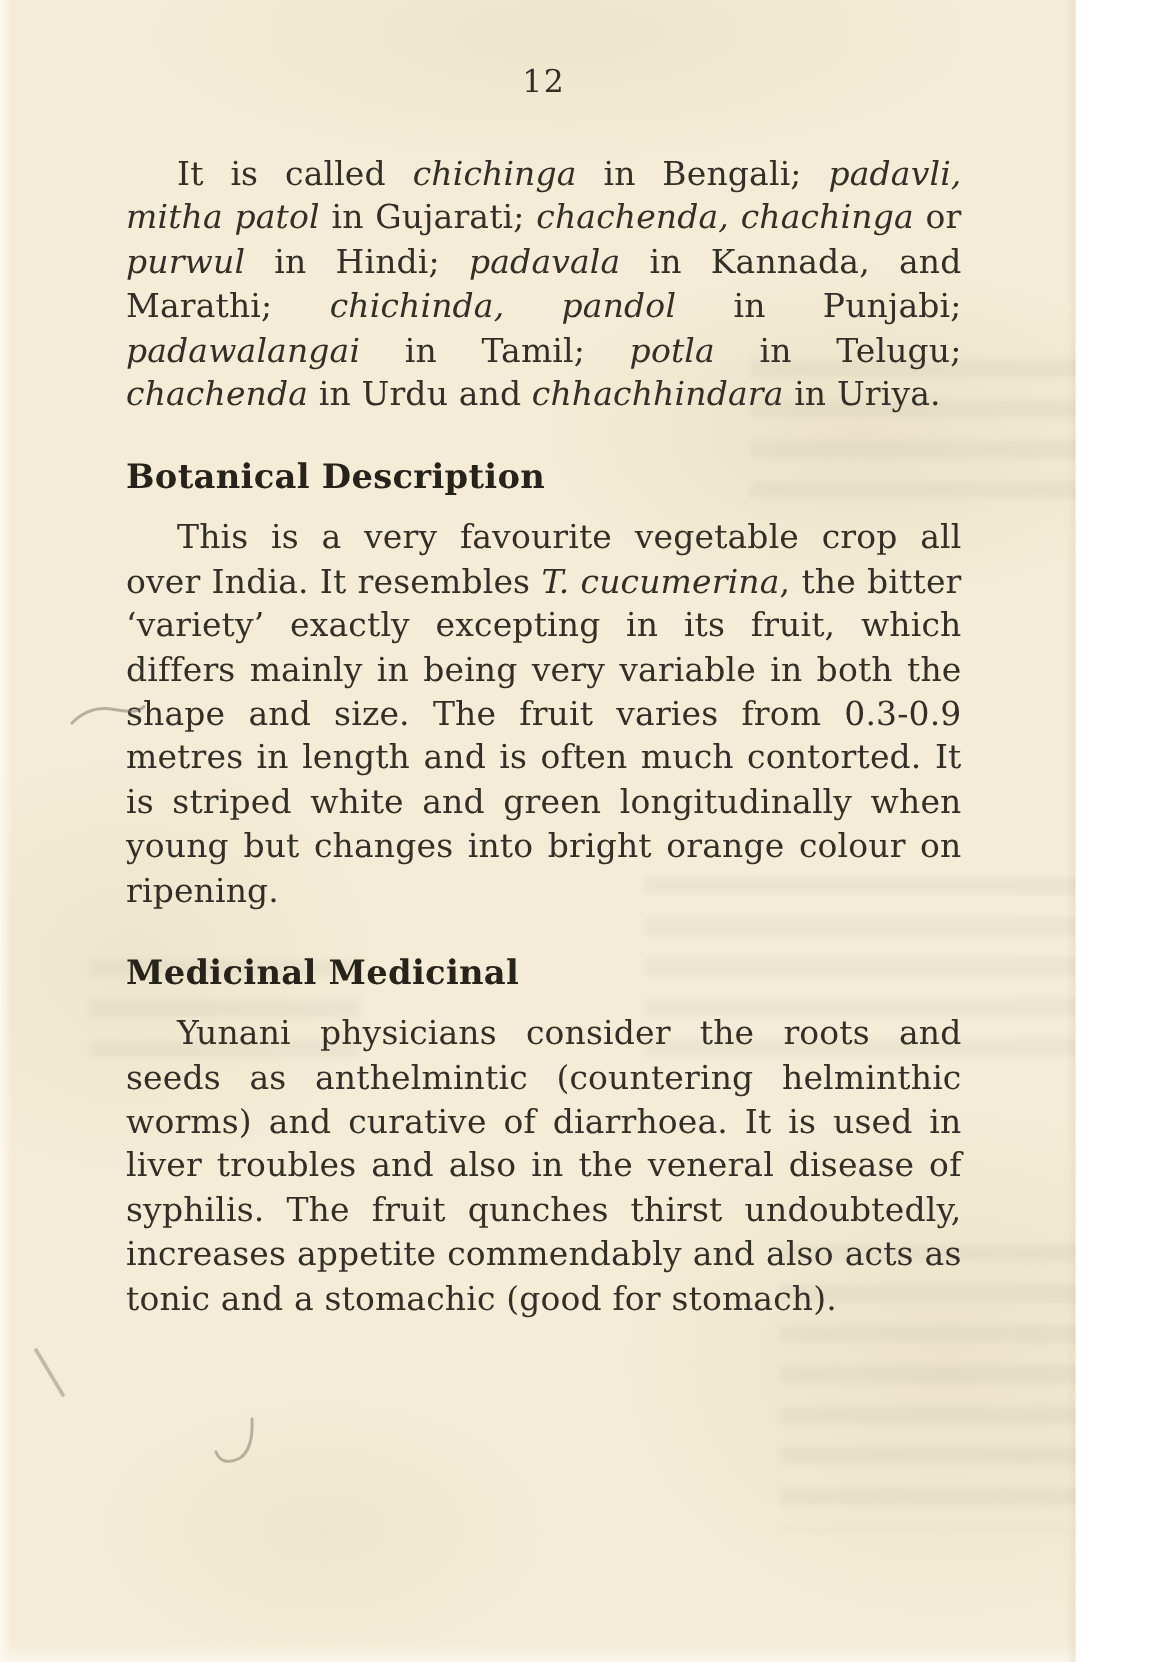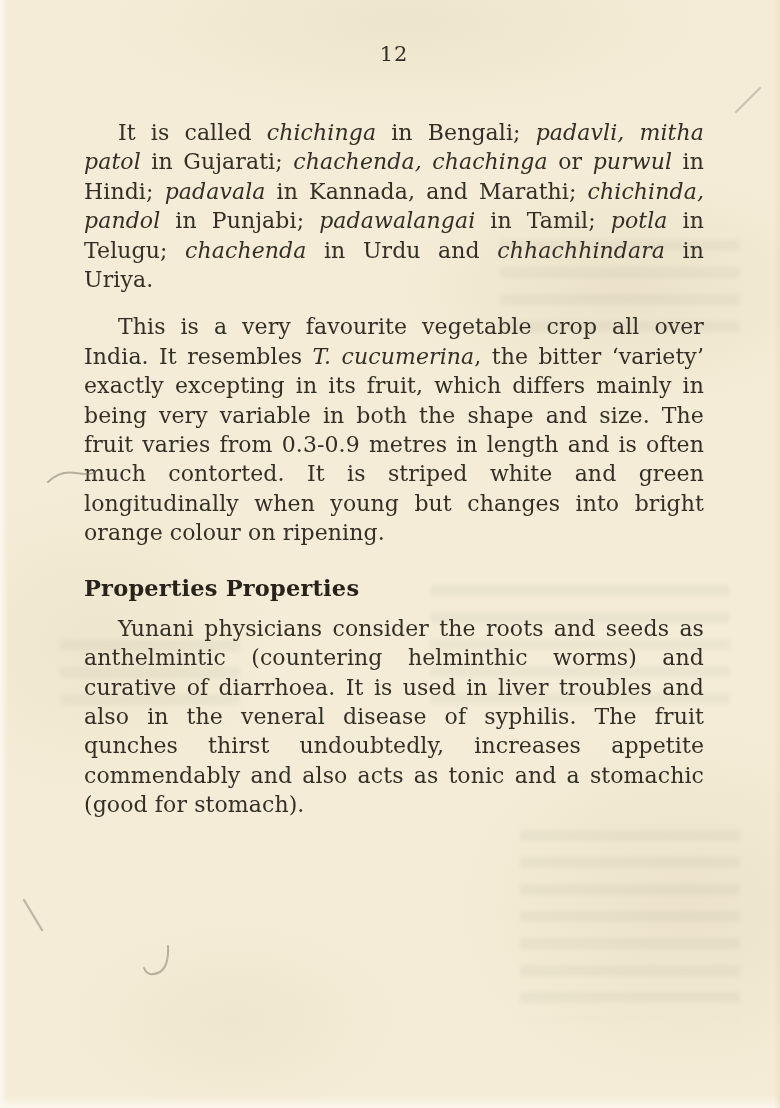--- a/index.html
+++ b/index.html
@@ -9,21 +9,21 @@
   }
   * { box-sizing: border-box; }
   html, body { margin: 0; padding: 0; }
   body {
     width: 780px; height: 1108px;
     font-family: "DejaVu Serif", "Liberation Serif", serif;
     overflow: hidden;
   }
   .sheet {
     position: relative;
-    width: 780px; height: 1108px;
+    width: 717px; height: 1108px;
     overflow: hidden;
     background-color: var(--paper);
     background-image:
       linear-gradient(to right, #fcf8ee 0px, rgba(252,248,238,0) 8px),
       linear-gradient(to left, rgba(226,214,186,0.45) 0px, rgba(226,214,186,0) 6px),
       linear-gradient(to top, rgba(251,247,236,0.95) 0px, rgba(251,247,236,0) 12px),
       radial-gradient(ellipse 320px 170px at 80% 26%, rgba(215,201,170,0.30), transparent 70%),
       radial-gradient(ellipse 420px 130px at 52% 2%, rgba(222,209,180,0.28), transparent 72%),
       radial-gradient(ellipse 260px 220px at 12% 58%, rgba(218,205,174,0.22), transparent 70%),
       radial-gradient(ellipse 330px 260px at 88% 82%, rgba(214,200,168,0.28), transparent 70%),
@@ -43,21 +43,21 @@
   }
   p.body {
     font-size: 22px;
     line-height: 29.4px;
     text-align: justify;
     text-indent: 34px;
     margin: 0 0 18px 0;
     letter-spacing: 0.1px;
     color: var(--ink);
   }
-  p.first { margin-top: 52px; }
+  p.first { margin-top: 36px; }
   h2.section-heading {
     font-size: 22.5px;
     line-height: 28px;
     font-weight: 700;
     margin: 26px 0 12px 0;
     color: var(--heading-ink);
     letter-spacing: 0.2px;
   }
   em { font-style: italic; }
 
@@ -87,25 +87,26 @@
   <div class="ghost ghost-2"></div>
   <div class="ghost ghost-3"></div>
   <div class="ghost ghost-4"></div>
 
   <div class="content">
 
     <div class="page-number">12</div>
 
     <p class="body first"><span>It is called </span><em>chichinga</em><span> in Bengali; </span><em>padavli, mitha patol</em><span> in Gujarati; </span><em>chachenda, chachinga</em><span> or </span><em>purwul</em><span> in Hindi; </span><em>padavala</em><span> in Kannada, and Marathi; </span><em>chichinda, pandol</em><span> in Punjabi; </span><em>padawalangai</em><span> in Tamil; </span><em>potla</em><span> in Telugu; </span><em>chachenda</em><span> in Urdu and </span><em>chhachhindara</em><span> in Uriya.</span></p>
 
+    <h2 class="section-heading">Botanical Description</h2>
 
     <p class="body"><span>This is a very favourite vegetable crop all over India. It resembles </span><em>T. cucumerina</em><span>, the bitter ‘variety’ exactly excepting in its fruit, which differs mainly in being very variable in both the shape and size. The fruit varies from 0.3-0.9 metres in length and is often much contorted. It is striped white and green longitudinally when young but changes into bright orange colour on ripening.</span></p>
 
 
-    <h2 class="section-heading">Properties Properties</h2>
+    <h2 class="section-heading">Medicinal Medicinal</h2>
 
 
     <p class="body"><span>Yunani physicians consider the roots and seeds as anthelmintic (countering helminthic worms) and curative of diarrhoea. It is used in liver troubles and also in the veneral disease of syphilis. The fruit qunches thirst undoubtedly, increases appetite commendably and also acts as tonic and a stomachic (good for stomach).</span></p>
 
   </div>
 
   <svg class="mark" style="left:46px; top:462px;" width="52" height="30">
     <path d="M2 20 Q 14 8 30 11 T 50 9" fill="none" stroke="rgba(130,125,110,0.55)" stroke-width="2" stroke-linecap="round"></path>
   </svg>
 

